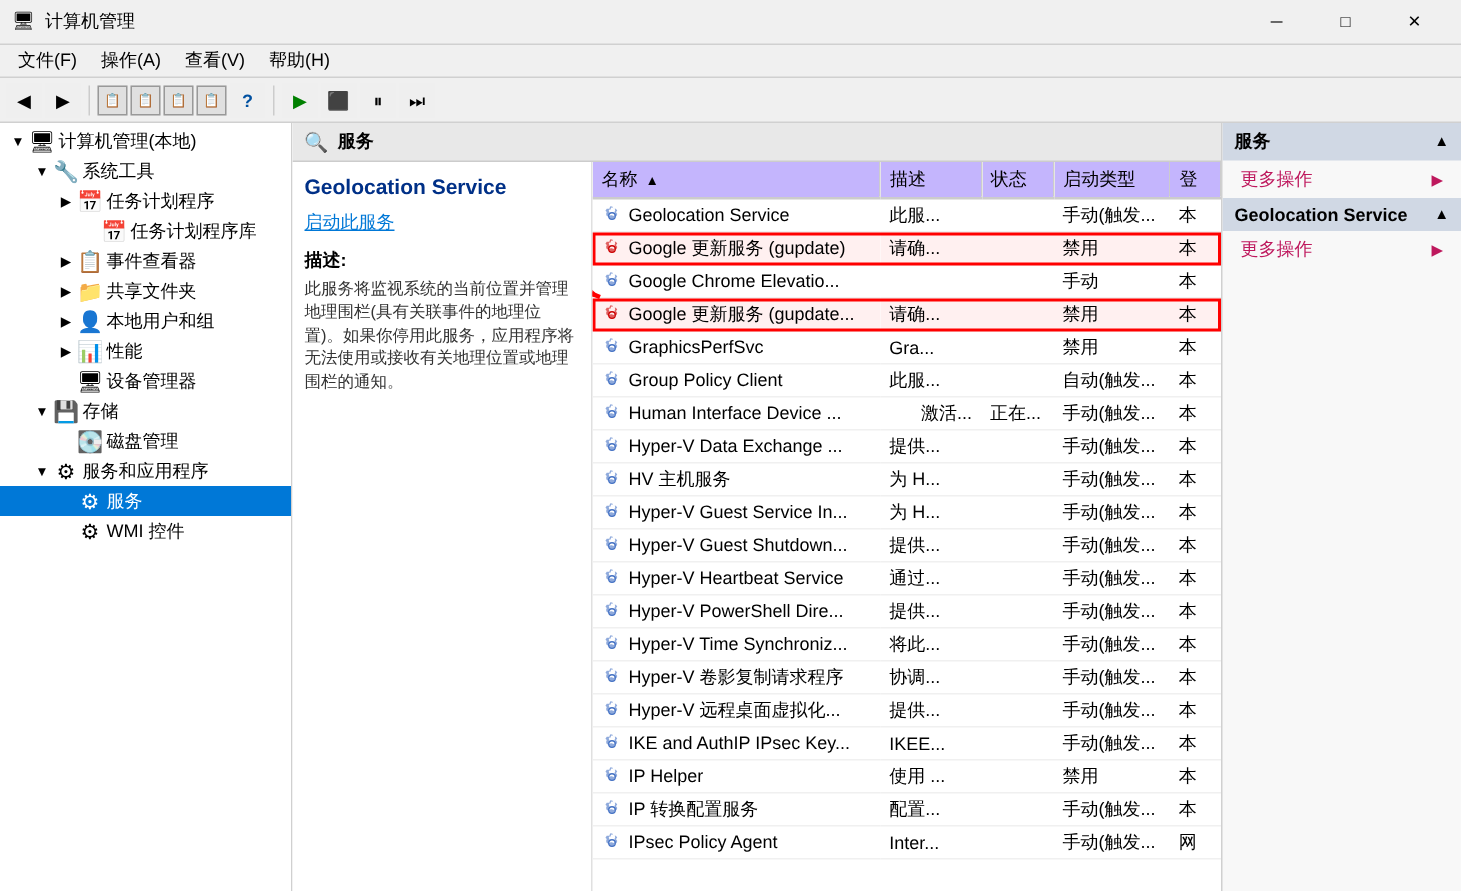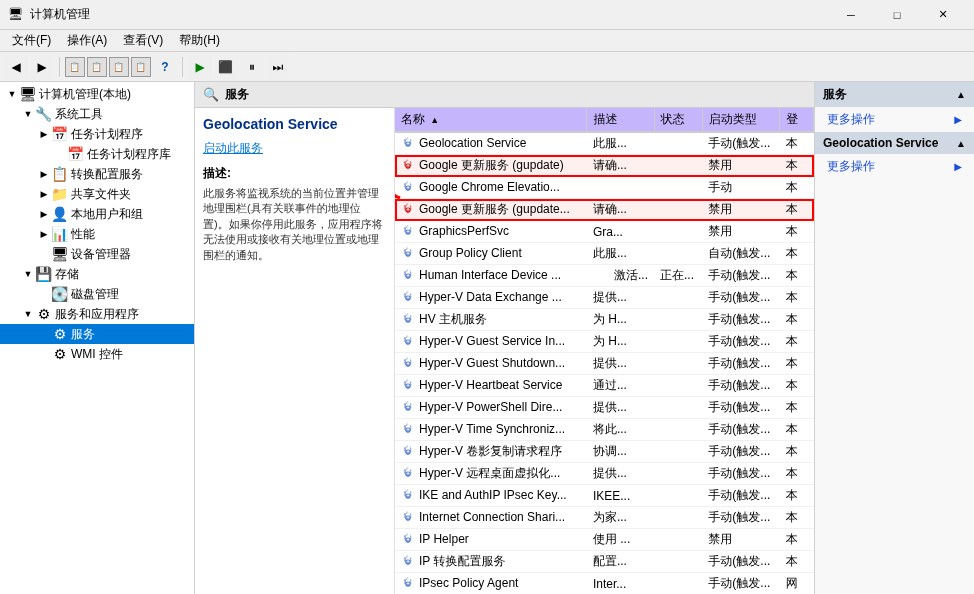--- a/index.html
+++ b/index.html
@@ -250,21 +250,21 @@
       font-size: 12px;
       display: flex;
       align-items: center;
       justify-content: space-between;
       cursor: pointer;
     }
     .ops-item {
       padding: 4px 12px;
       font-size: 12px;
       cursor: pointer;
-      color: #1d4ed8;
+      color: #be185d;
       display: flex;
       align-items: center;
       justify-content: space-between;
     }
     .ops-chevron { font-size: 10px; }
 
     
     ::-webkit-scrollbar { width: 12px; height: 12px; }
     ::-webkit-scrollbar-track { background: #f0f0f0; }
     ::-webkit-scrollbar-thumb { background: #c0c0c0; border: 2px solid #f0f0f0; }
@@ -341,21 +341,21 @@
       <span class="tree-label">任务计划程序</span>
     </div>
     <div class="tree-item indent4">
       <span class="tree-expand"></span>
       <span class="tree-icon">📅</span>
       <span class="tree-label">任务计划程序库</span>
     </div>
     <div class="tree-item indent3">
       <span class="tree-expand">▶</span>
       <span class="tree-icon">📋</span>
-      <span class="tree-label">转换配置服务</span>
+      <span class="tree-label">事件查看器</span>
     </div>
     <div class="tree-item indent3">
       <span class="tree-expand">▶</span>
       <span class="tree-icon">📁</span>
       <span class="tree-label">共享文件夹</span>
     </div>
     <div class="tree-item indent3">
       <span class="tree-expand">▶</span>
       <span class="tree-icon">👤</span>
       <span class="tree-label">本地用户和组</span>
@@ -590,30 +590,20 @@
     </svg></span><span>IKE and AuthIP IPsec Key...</span></td>
                 <td style="max-width: 70px; overflow: hidden; text-overflow: ellipsis;">IKEE...</td>
                 <td></td>
                 <td style="max-width: 80px; overflow: hidden; text-overflow: ellipsis;">手动(触发...</td>
                 <td>本</td>
               </tr>
               <tr>
                 <td style="max-width: 200px; overflow: hidden; text-overflow: ellipsis;"><span style="margin-right: 4px;"><svg class="gear-svg" viewBox="0 0 16 16" fill="#4472c4">
       <path d="M8 5a3 3 0 1 0 0 6A3 3 0 0 0 8 5zm0 1a2 2 0 1 1 0 4A2 2 0 0 1 8 6z"></path>
       <path d="M6.5 1l-.5 1.5H4L3 4l1 1-.5 1.5.5 1.5 1.5.5L6.5 10l1.5.5 1.5-.5.5-1.5L11.5 8l.5-1.5L11 5l1-1-1-1.5H9L8.5 1 7 .5 6.5 1zM7 2.5l.5-1h1l.5 1H10l.5 1-.5 1v1l.5 1-.5 1-1 .5-1-.5H7l-1 .5-.5-1 .5-1V5l-.5-1 .5-1H7z" opacity="0.6"></path>
-    </svg></span><span>Internet Connection Shari...</span></td>
-                <td style="max-width: 70px; overflow: hidden; text-overflow: ellipsis;">为家...</td>
-                <td></td>
-                <td style="max-width: 80px; overflow: hidden; text-overflow: ellipsis;">手动(触发...</td>
-                <td>本</td>
-              </tr>
-              <tr>
-                <td style="max-width: 200px; overflow: hidden; text-overflow: ellipsis;"><span style="margin-right: 4px;"><svg class="gear-svg" viewBox="0 0 16 16" fill="#4472c4">
-      <path d="M8 5a3 3 0 1 0 0 6A3 3 0 0 0 8 5zm0 1a2 2 0 1 1 0 4A2 2 0 0 1 8 6z"></path>
-      <path d="M6.5 1l-.5 1.5H4L3 4l1 1-.5 1.5.5 1.5 1.5.5L6.5 10l1.5.5 1.5-.5.5-1.5L11.5 8l.5-1.5L11 5l1-1-1-1.5H9L8.5 1 7 .5 6.5 1zM7 2.5l.5-1h1l.5 1H10l.5 1-.5 1v1l.5 1-.5 1-1 .5-1-.5H7l-1 .5-.5-1 .5-1V5l-.5-1 .5-1H7z" opacity="0.6"></path>
     </svg></span><span>IP Helper</span></td>
                 <td style="max-width: 70px; overflow: hidden; text-overflow: ellipsis;">使用 ...</td>
                 <td></td>
                 <td style="max-width: 80px; overflow: hidden; text-overflow: ellipsis;">禁用</td>
                 <td>本</td>
               </tr>
               <tr>
                 <td style="max-width: 200px; overflow: hidden; text-overflow: ellipsis;"><span style="margin-right: 4px;"><svg class="gear-svg" viewBox="0 0 16 16" fill="#4472c4">
       <path d="M8 5a3 3 0 1 0 0 6A3 3 0 0 0 8 5zm0 1a2 2 0 1 1 0 4A2 2 0 0 1 8 6z"></path>
       <path d="M6.5 1l-.5 1.5H4L3 4l1 1-.5 1.5.5 1.5 1.5.5L6.5 10l1.5.5 1.5-.5.5-1.5L11.5 8l.5-1.5L11 5l1-1-1-1.5H9L8.5 1 7 .5 6.5 1zM7 2.5l.5-1h1l.5 1H10l.5 1-.5 1v1l.5 1-.5 1-1 .5-1-.5H7l-1 .5-.5-1 .5-1V5l-.5-1 .5-1H7z" opacity="0.6"></path>

